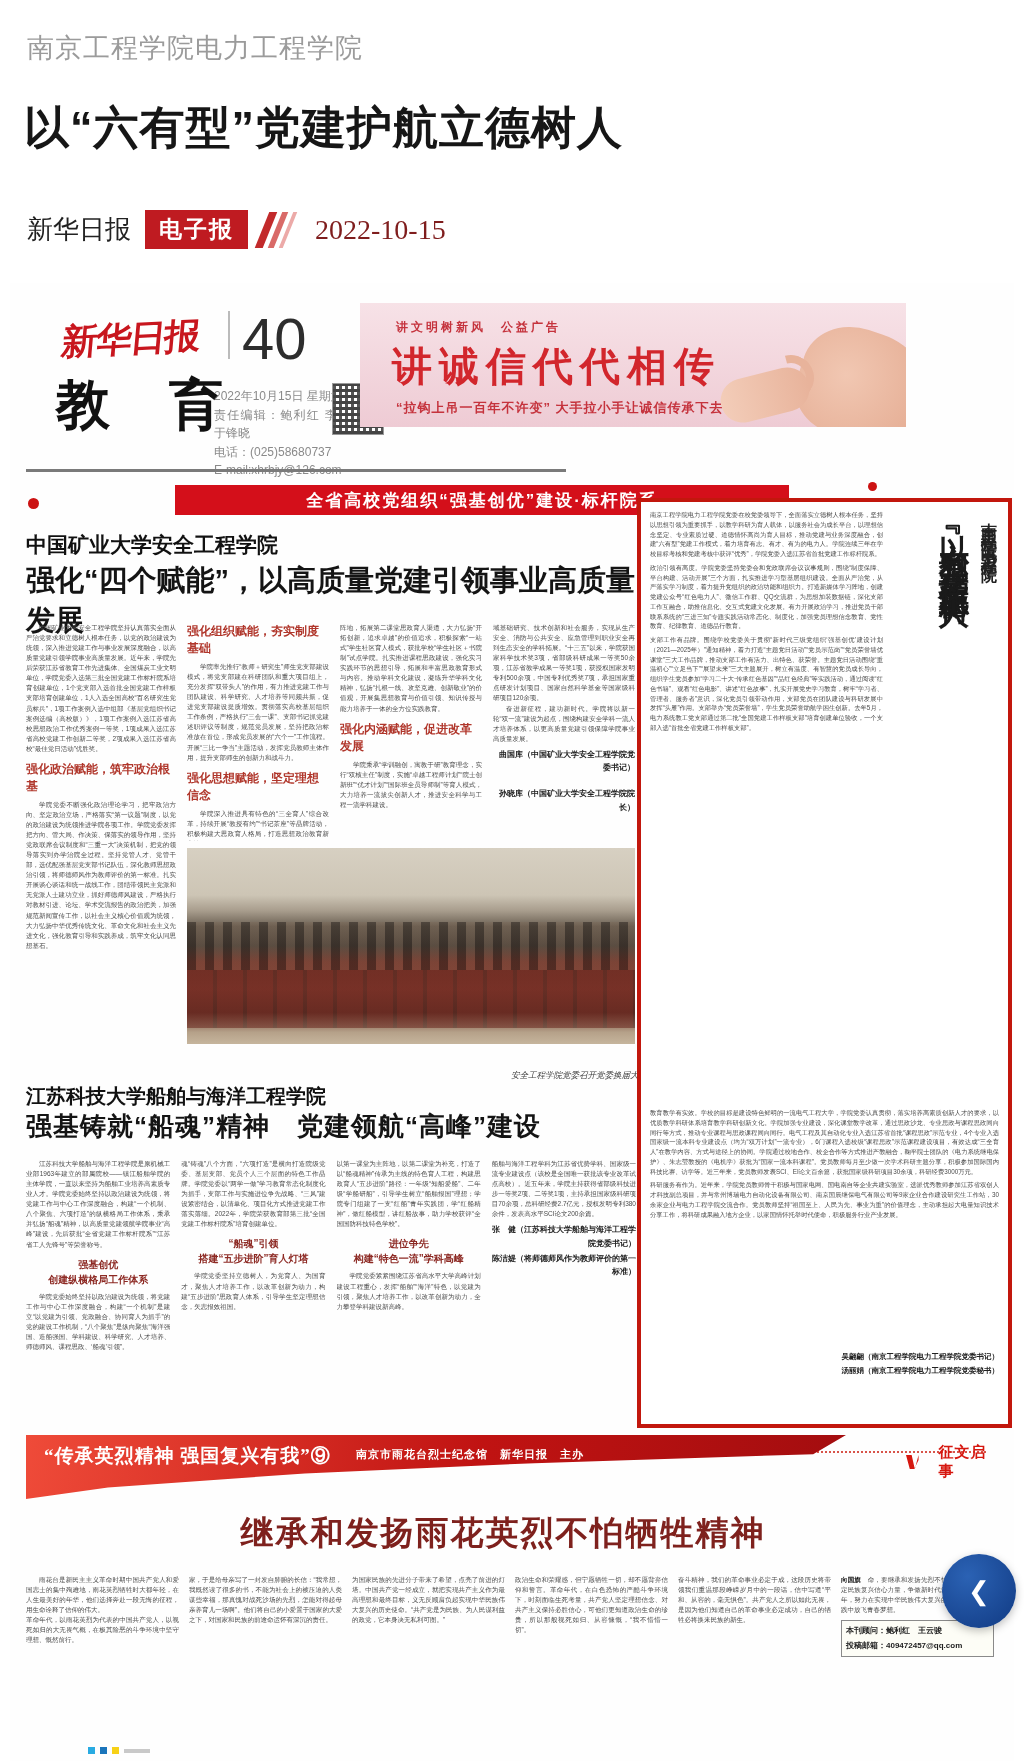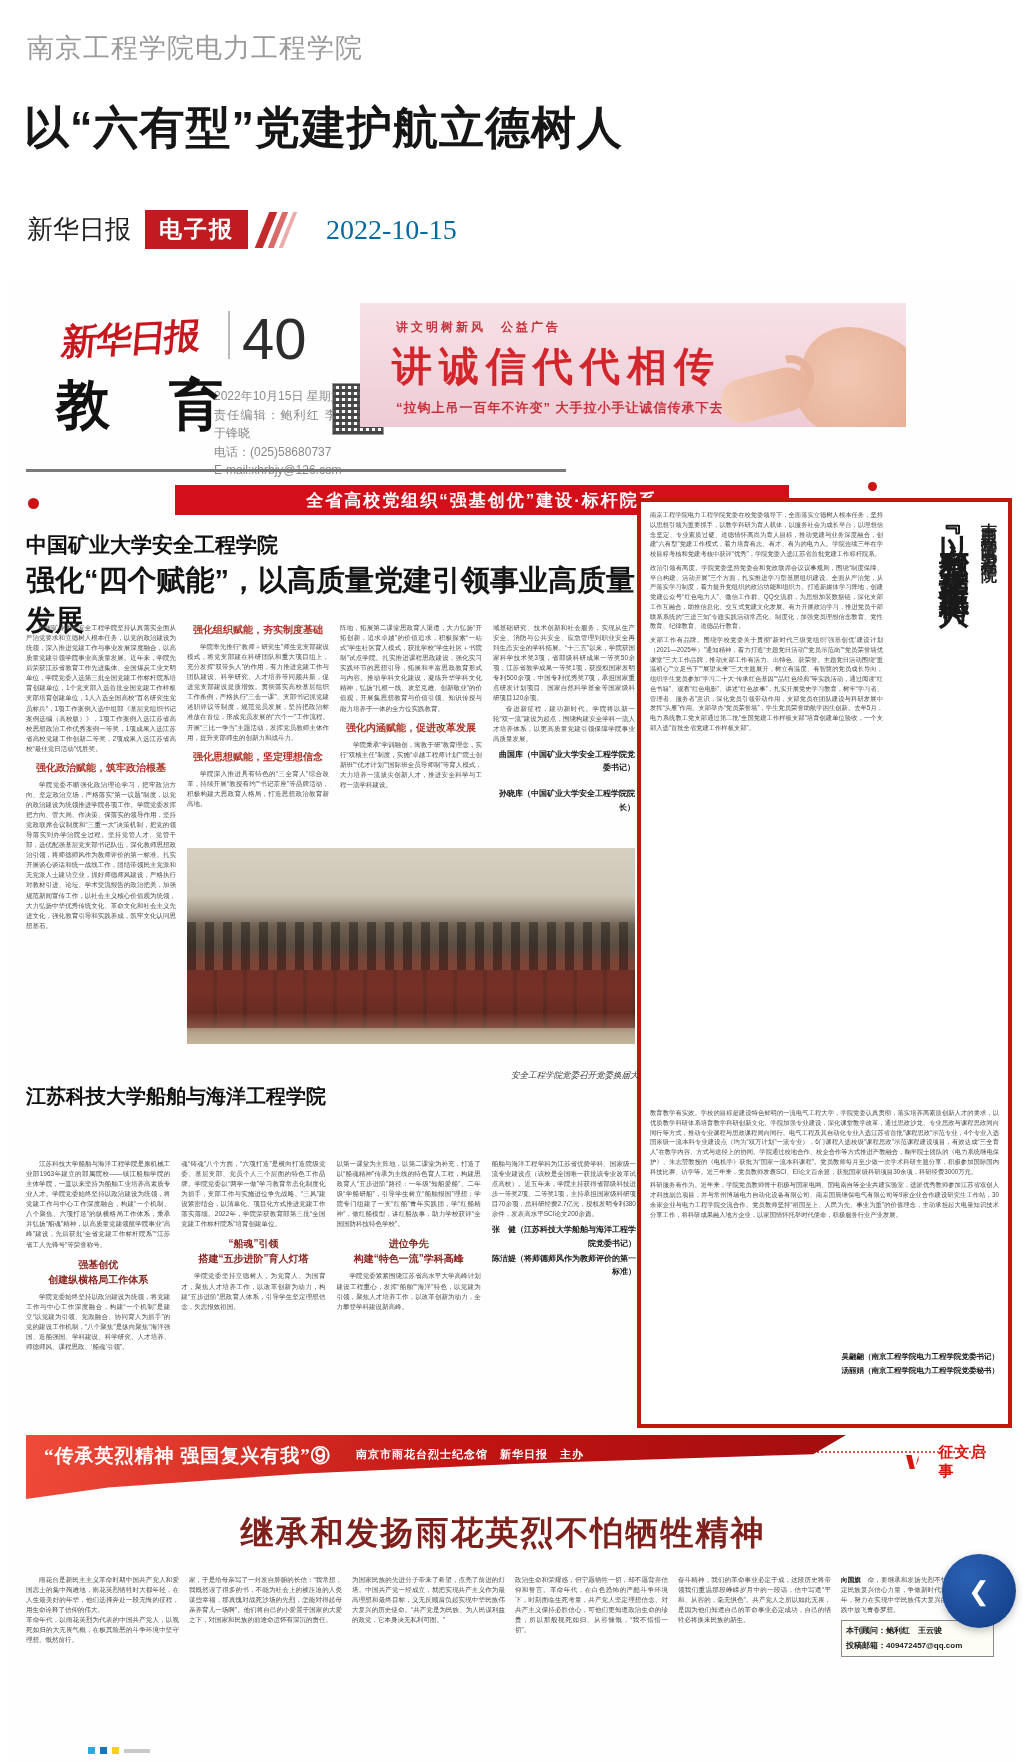--- a/index.html
+++ b/index.html
@@ -10,21 +10,21 @@
   .breadcrumb{position:absolute;left:27px;top:30px;font-size:27px;color:#9b9b9b;letter-spacing:1px;}
   .page-title{position:absolute;left:24px;top:98px;font-size:45px;color:#161616;font-weight:600;letter-spacing:1px;}
   .meta-row{position:absolute;left:27px;top:210px;display:flex;align-items:center;gap:14px;}
   .src{font-size:26px;color:#222;}
   .badge{background:#bf1b21;color:#fff;font-size:23px;font-weight:bold;padding:4px 14px;letter-spacing:2px;}
   .stripes{display:flex;gap:5px;align-items:center;height:36px;}
   .stripes i{display:block;height:36px;transform:skewX(-22deg);}
   .stripes i:nth-child(1){width:8px;background:#c22a2b;}
   .stripes i:nth-child(2){width:6px;background:#d96a68;}
   .stripes i:nth-child(3){width:4px;background:#ecaaa8;}
-  .date{font-family:"Liberation Serif",serif;font-size:28px;color:#0369a1;margin-left:22px;}
+  .date{font-family:"Liberation Serif",serif;font-size:28px;color:#7f1d1d;margin-left:11px;}
 
   
   .scan{position:absolute;left:10px;top:283px;width:1004px;height:1478px;background:#fefefe;}
 
   .np-logo{position:absolute;left:52px;top:32px;color:#c8161e;font-family:"DejaVu Serif",serif;
            font-weight:bold;font-size:36px;transform:skewX(-8deg) rotate(-3deg);letter-spacing:-2px;}
   .np-div{position:absolute;left:218px;top:28px;width:2px;height:48px;background:#bbb;}
   .np-page{position:absolute;left:232px;top:22px;font-size:58px;color:#2d2d2d;}
   .np-section{position:absolute;left:46px;top:86px;font-size:54px;font-weight:bold;color:#111;letter-spacing:22px;}
   .np-info{position:absolute;left:192px;top:104px;width:136px;font-size:8px;line-height:1.7;color:#8a8a8a;}
@@ -46,21 +46,21 @@
          border-left-color:transparent;transform:rotate(30deg);}
 
   .rule{position:absolute;left:16px;top:186px;width:540px;height:3px;background:#7a7a7a;}
   .banner-red{position:absolute;left:165px;top:202px;width:614px;height:30px;background:#d40f1a;color:#fff;
               font-size:17px;font-weight:bold;letter-spacing:2px;display:flex;align-items:center;justify-content:center;}
   .dotL{position:absolute;left:18px;top:215px;width:11px;height:11px;border-radius:50%;background:#cc1212;}
   .dotR{position:absolute;left:858px;top:199px;width:9px;height:9px;border-radius:50%;background:#cc1212;}
 
   
   .tiny{font-size:6.5px;line-height:1.55;color:#4a4a4a;text-align:justify;white-space:pre-line;}
-  .sub1{color:#b0362b;font-weight:bold;font-size:10px;text-align:center;margin:7px 0 5px;}
+  .sub1{color:#b0362b;font-weight:bold;font-size:12px;margin:7px 0 5px;}
   .by{font-size:8px;font-weight:bold;color:#222;text-align:right;margin-top:4px;line-height:1.7;}
 
   
   .a1-kicker{position:absolute;left:16px;top:248px;font-size:21px;font-weight:bold;color:#111;}
   .a1-headline{position:absolute;left:16px;top:278px;width:612px;font-size:29px;font-weight:bold;color:#141414;letter-spacing:0px;}
   .a1-col1{position:absolute;left:16px;top:340px;width:150px;height:730px;overflow:hidden;}
   .a1-cols{position:absolute;left:177px;top:340px;width:448px;height:218px;display:flex;gap:11px;overflow:hidden;}
   .a1-cols>div{flex:1;overflow:hidden;}
   .photo{position:absolute;left:177px;top:565px;width:448px;height:196px;overflow:hidden;
          background:linear-gradient(180deg,#d7d0c2 0%,#cdc5b5 24%,#a89d8d 32%,#6c6154 40%,#544a40 50%,#7c3f33 58%,#8a4337 72%,#6d392f 84%,#b5a189 94%,#c6b59d 100%);}
@@ -185,20 +185,21 @@
       <div class="tiny">域基础研究、技术创新和社会服务，实现从生产安全、消防与公共安全、应急管理到职业安全再到生态安全的学科拓展。“十三五”以来，学院获国家科学技术奖3项，省部级科研成果一等奖50余项，江苏省教学成果一等奖1项，获授权国家发明专利500余项，中国专利优秀奖7项，承担国家重点研发计划项目、国家自然科学基金等国家级科研项目120余项。</div>
       <div class="tiny" style="text-indent:2em;">奋进新征程，建功新时代。学院将以新一轮“双一流”建设为起点，围绕构建安全学科一流人才培养体系，以更高质量党建引领保障学院事业高质量发展。</div>
       <div class="by">曲国库（中国矿业大学安全工程学院党委书记）</div>
       <div class="by" style="margin-top:12px;">孙晓库（中国矿业大学安全工程学院院长）</div>
     </div>
   </div>
   <div class="photo"></div>
   <div class="caption">安全工程学院党委召开党委换届大会</div>
 
   <div class="a2-kicker">江苏科技大学船舶与海洋工程学院</div>
+  <div class="a2-headline">强基铸就“船魂”精神　党建领航“高峰”建设</div>
   <div class="a2-cols">
     <div>
       <div class="tiny" style="text-indent:2em;">江苏科技大学船舶与海洋工程学院是原机械工业部1963年建立的部属院校——镇江船舶学院的主体学院，一直以来坚持为船舶工业培养高素质专业人才。学院党委始终坚持以政治建设为统领，将党建工作与中心工作深度融合，构建“一个机制、八个聚焦、六项打造”的纵横格局工作体系，秉承并弘扬“船魂”精神，以高质量党建领航学院事业“高峰”建设，先后获批“全省党建工作标杆院系”“江苏省工人先锋号”等荣誉称号。</div>
       <div class="sub2"><span>强基创优</span><br><span>创建纵横格局工作体系</span></div>
       <div class="tiny" style="text-indent:2em;">学院党委始终坚持以政治建设为统领，将党建工作与中心工作深度融合，构建“一个机制”是建立“以党建为引领、党政融合、协同育人为抓手”的党的建设工作机制，“八个聚焦”是纵向聚焦“海洋强国、造船强国、学科建设、科学研究、人才培养、师德师风、课程思政、‘船魂’引领”。</div>
     </div>
     <div>
       <div class="tiny">魂“铸魂”八个方面，“六项打造”是横向打造院级党委、基层支部、党员个人三个层面的特色工作品牌。学院党委以“两学一做”学习教育常态化制度化为抓手，支部工作与实施进位争先战略、“三风”建设紧密结合，以清单化、项目化方式推进党建工作落实落细。2022年，学院荣获教育部第三批“全国党建工作标杆院系”培育创建单位。</div>
       <div class="sub2"><span>“船魂”引领</span><br><span>搭建“五步进阶”育人灯塔</span></div>
       <div class="tiny" style="text-indent:2em;">学院党委坚持立德树人，为党育人、为国育才，聚焦人才培养工作，以改革创新为动力，构建“五步进阶”思政育人体系，引导学生坚定理想信念，矢志报效祖国。</div>

